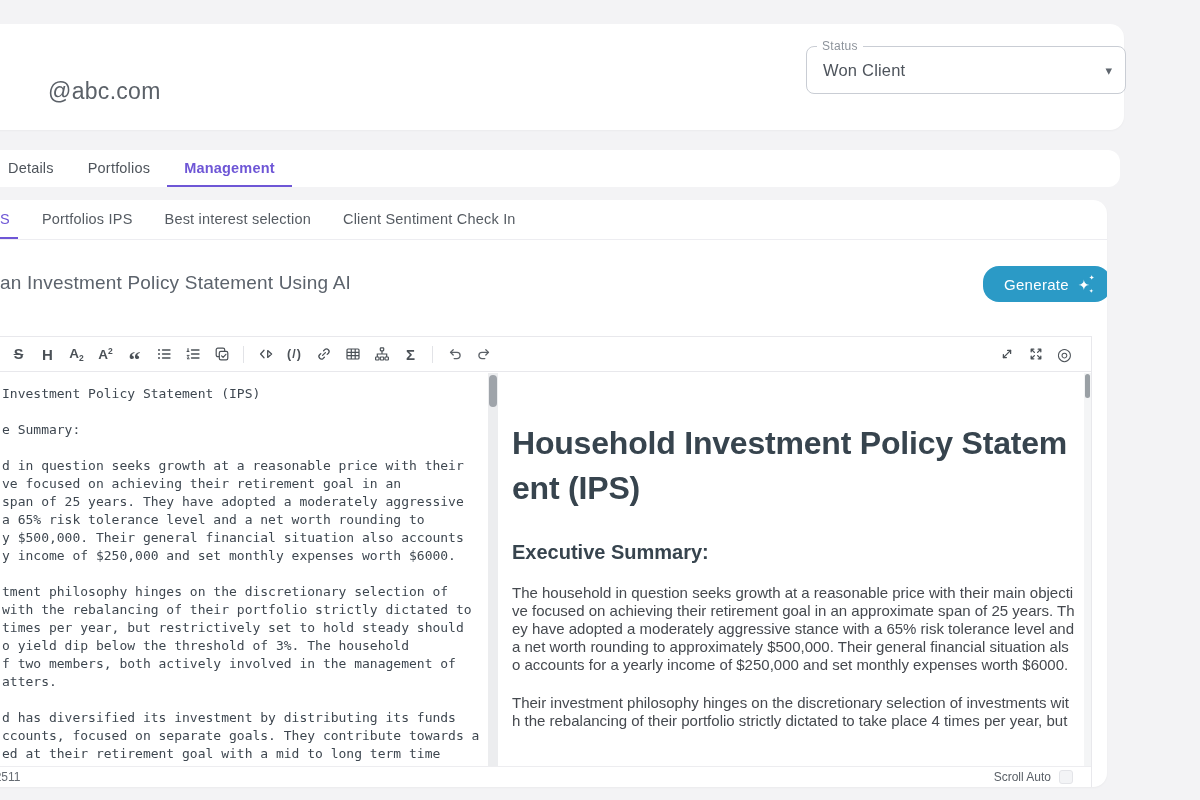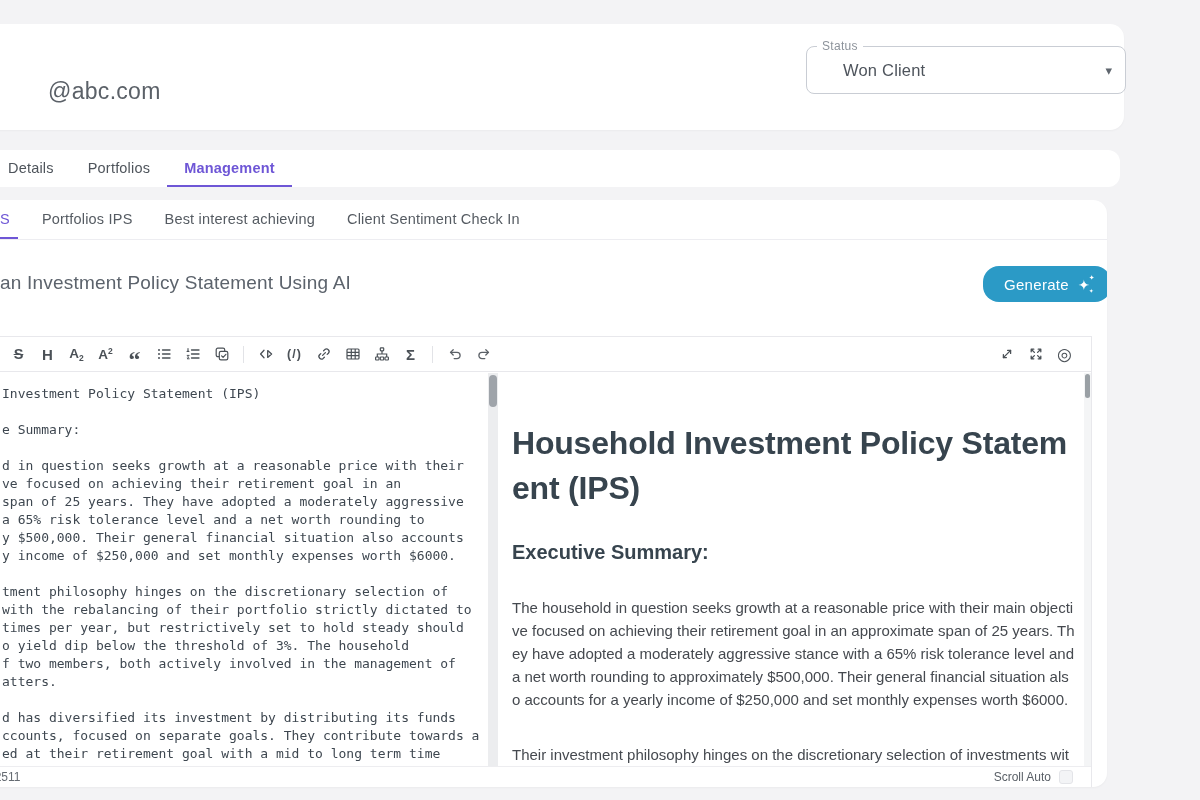--- a/index.html
+++ b/index.html
@@ -24,21 +24,20 @@
     position:absolute; left:846px; top:22px; width:320px; height:48px;
     border:1px solid #c9cdd4; border-radius:8px; background:#fff; cursor:pointer;
   }
   .status-label {
     position:absolute; top:-8px; left:10px; padding:0 5px; background:#fff;
     font-size:12px; color:#8d939b; letter-spacing:.3px;
   }
   .status-value {
     position:absolute; left:16px; top:0; line-height:46px; font-size:16.5px; color:#4e545c;
     letter-spacing:.2px;
-    margin-left:20px;
   }
   .status-caret {
     position:absolute; right:13px; top:16px; font-size:13px; color:#5f666e;
   }
   
   .tabbar {
     position:absolute; left:-40px; top:150px; width:1160px; height:37px;
     background:#fff; border-radius:12px; display:flex; align-items:stretch;
     padding-left:31px;
   }
@@ -110,21 +109,21 @@
   .src-line.bold { font-weight:400; }
   .src-scrollbar { width:10px; flex:0 0 auto; background:#ecedef; position:relative; }
   .src-thumb { position:absolute; left:1px; top:2px; width:8px; height:32px; background:#9fa4aa; border-radius:4px; }
   .preview-pane { flex:1 1 auto; overflow:hidden; padding:36px 16px 0 14px; position:relative; }
   .preview-pane h1 {
     margin:12px 0 0 0; font-size:32px; line-height:45px; letter-spacing:-.2px;
     color:#37444e; font-weight:700; word-break:break-all;
   }
   .preview-pane h3 { margin:30px 0 0 0; font-size:20px; color:#37444e; font-weight:700; }
   .preview-pane p {
-    margin:32px 0 0 0; font-size:15px; line-height:23px; color:#45494f; word-break:break-all;
+    margin:20px 0 0 0; font-size:15px; line-height:18px; color:#45494f; word-break:break-all;
   }
   .preview-scrollbar { position:absolute; top:36px; bottom:21px; right:0; width:7px; background:#f4f5f6; }
   .preview-thumb { position:absolute; right:1px; top:1px; width:5px; height:24px; background:#9aa0a5; border-radius:3px; }
   
   .editor-footer {
     position:absolute; left:0; right:0; bottom:0; height:21px; border-top:1px solid #ededf0;
     display:flex; align-items:center; font-size:12px; color:#656b72;
     padding:0 18px 0 36px; background:#fff;
   }
   .scroll-auto { margin-left:auto; display:flex; align-items:center; gap:8px; color:#595f66; }
@@ -148,21 +147,21 @@
   <div class="tab">Details</div>
   <div class="tab">Portfolios</div>
   <div class="tab active">Management</div>
 </div>
 
 <div class="content-card">
 
   <div class="subtabs-row">
     <div class="subtab active">S</div>
     <div class="subtab">Portfolios IPS</div>
-    <div class="subtab">Best interest achieving</div>
+    <div class="subtab">Best interest selection</div>
     <div class="subtab">Client Sentiment Check In</div>
   </div>
 
   <div class="section-title">an Investment Policy Statement Using AI</div>
 
   <button class="generate-btn">
     <span>Generate</span>
     <span class="sparkles">✦</span>
   </button>
 

